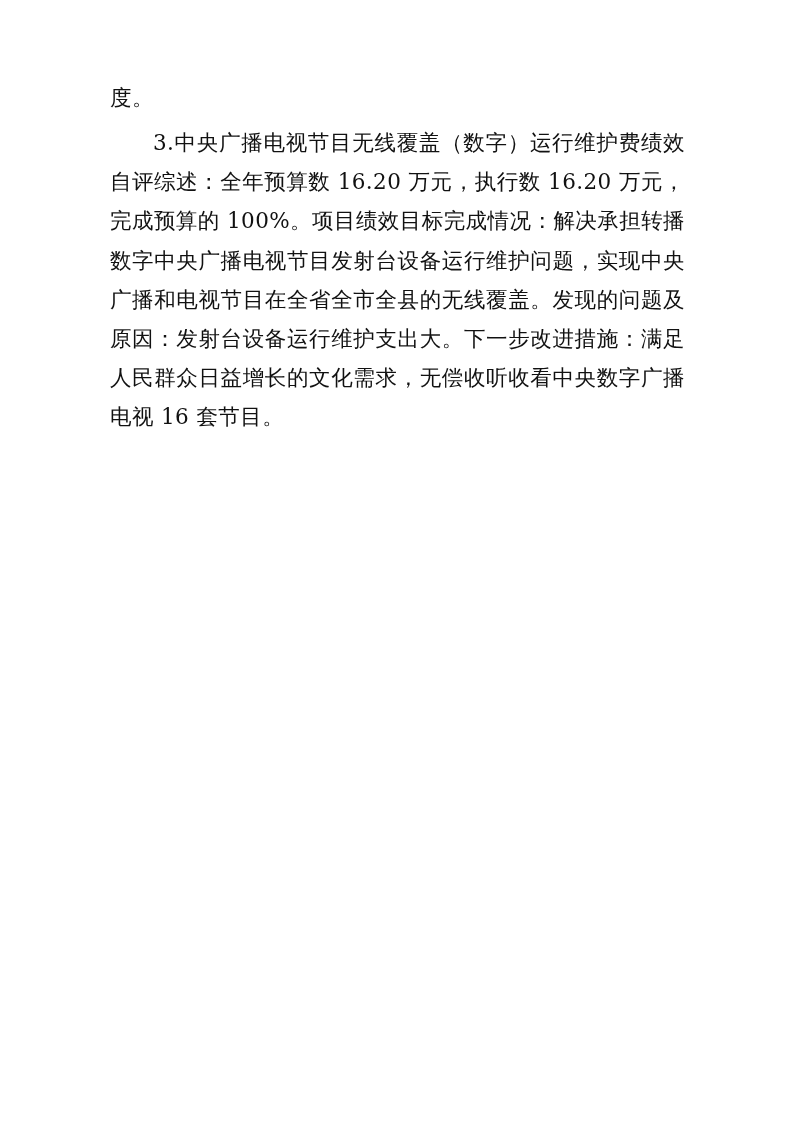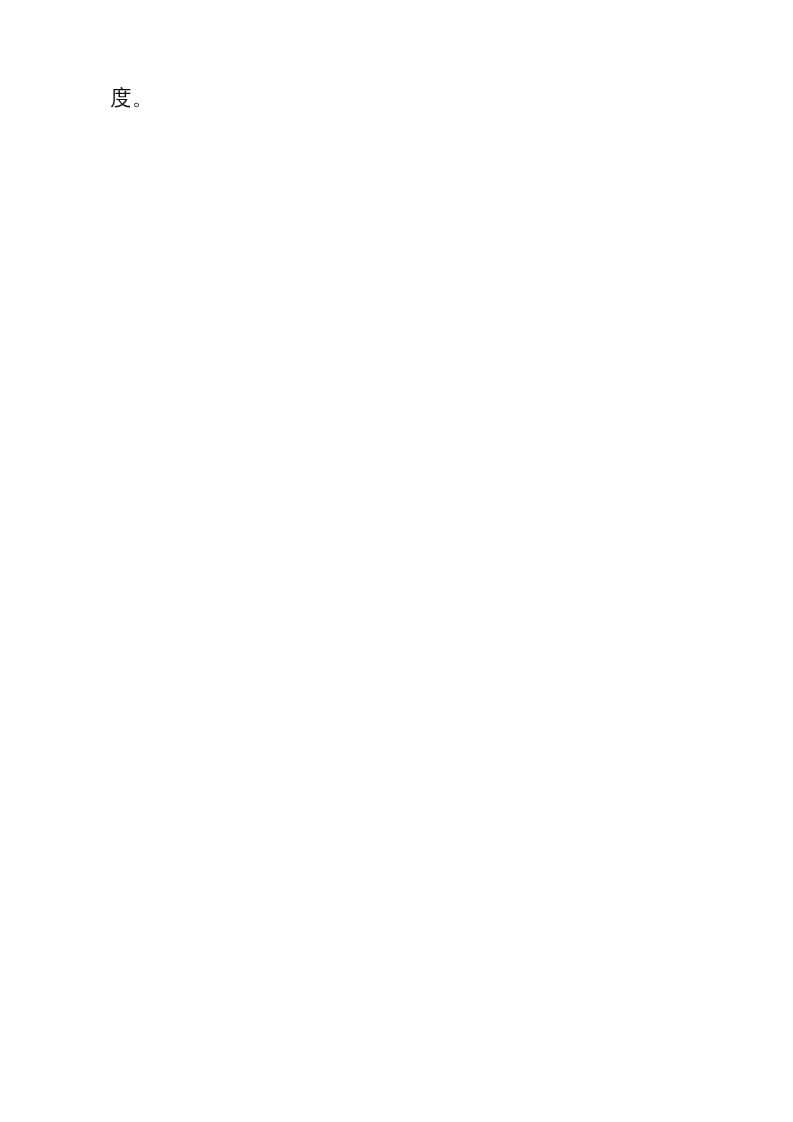--- a/index.html
+++ b/index.html
@@ -43,14 +43,15 @@
     height: 6px;
   }
 </style>
 </head>
 <body>
 
 <div class="page">
   <div class="doc-body">
     <p class="para continued">度。</p>
     <div class="spacer-after"></div>
+    <p class="para indented">3.中央广播电视节目无线覆盖（数字）运行维护费绩效自评综述：全年预算数 16.20 万元，执行数 16.20 万元，完成预算的 100%。项目绩效目标完成情况：解决承担转播数字中央广播电视节目发射台设备运行维护问题，实现中央广播和电视节目在全省全市全县的无线覆盖。发现的问题及原因：发射台设备运行维护支出大。下一步改进措施：满足人民群众日益增长的文化需求，无偿收听收看中央数字广播电视 16 套节目。</p>
   </div>
 </div>
 
 </body></html>

